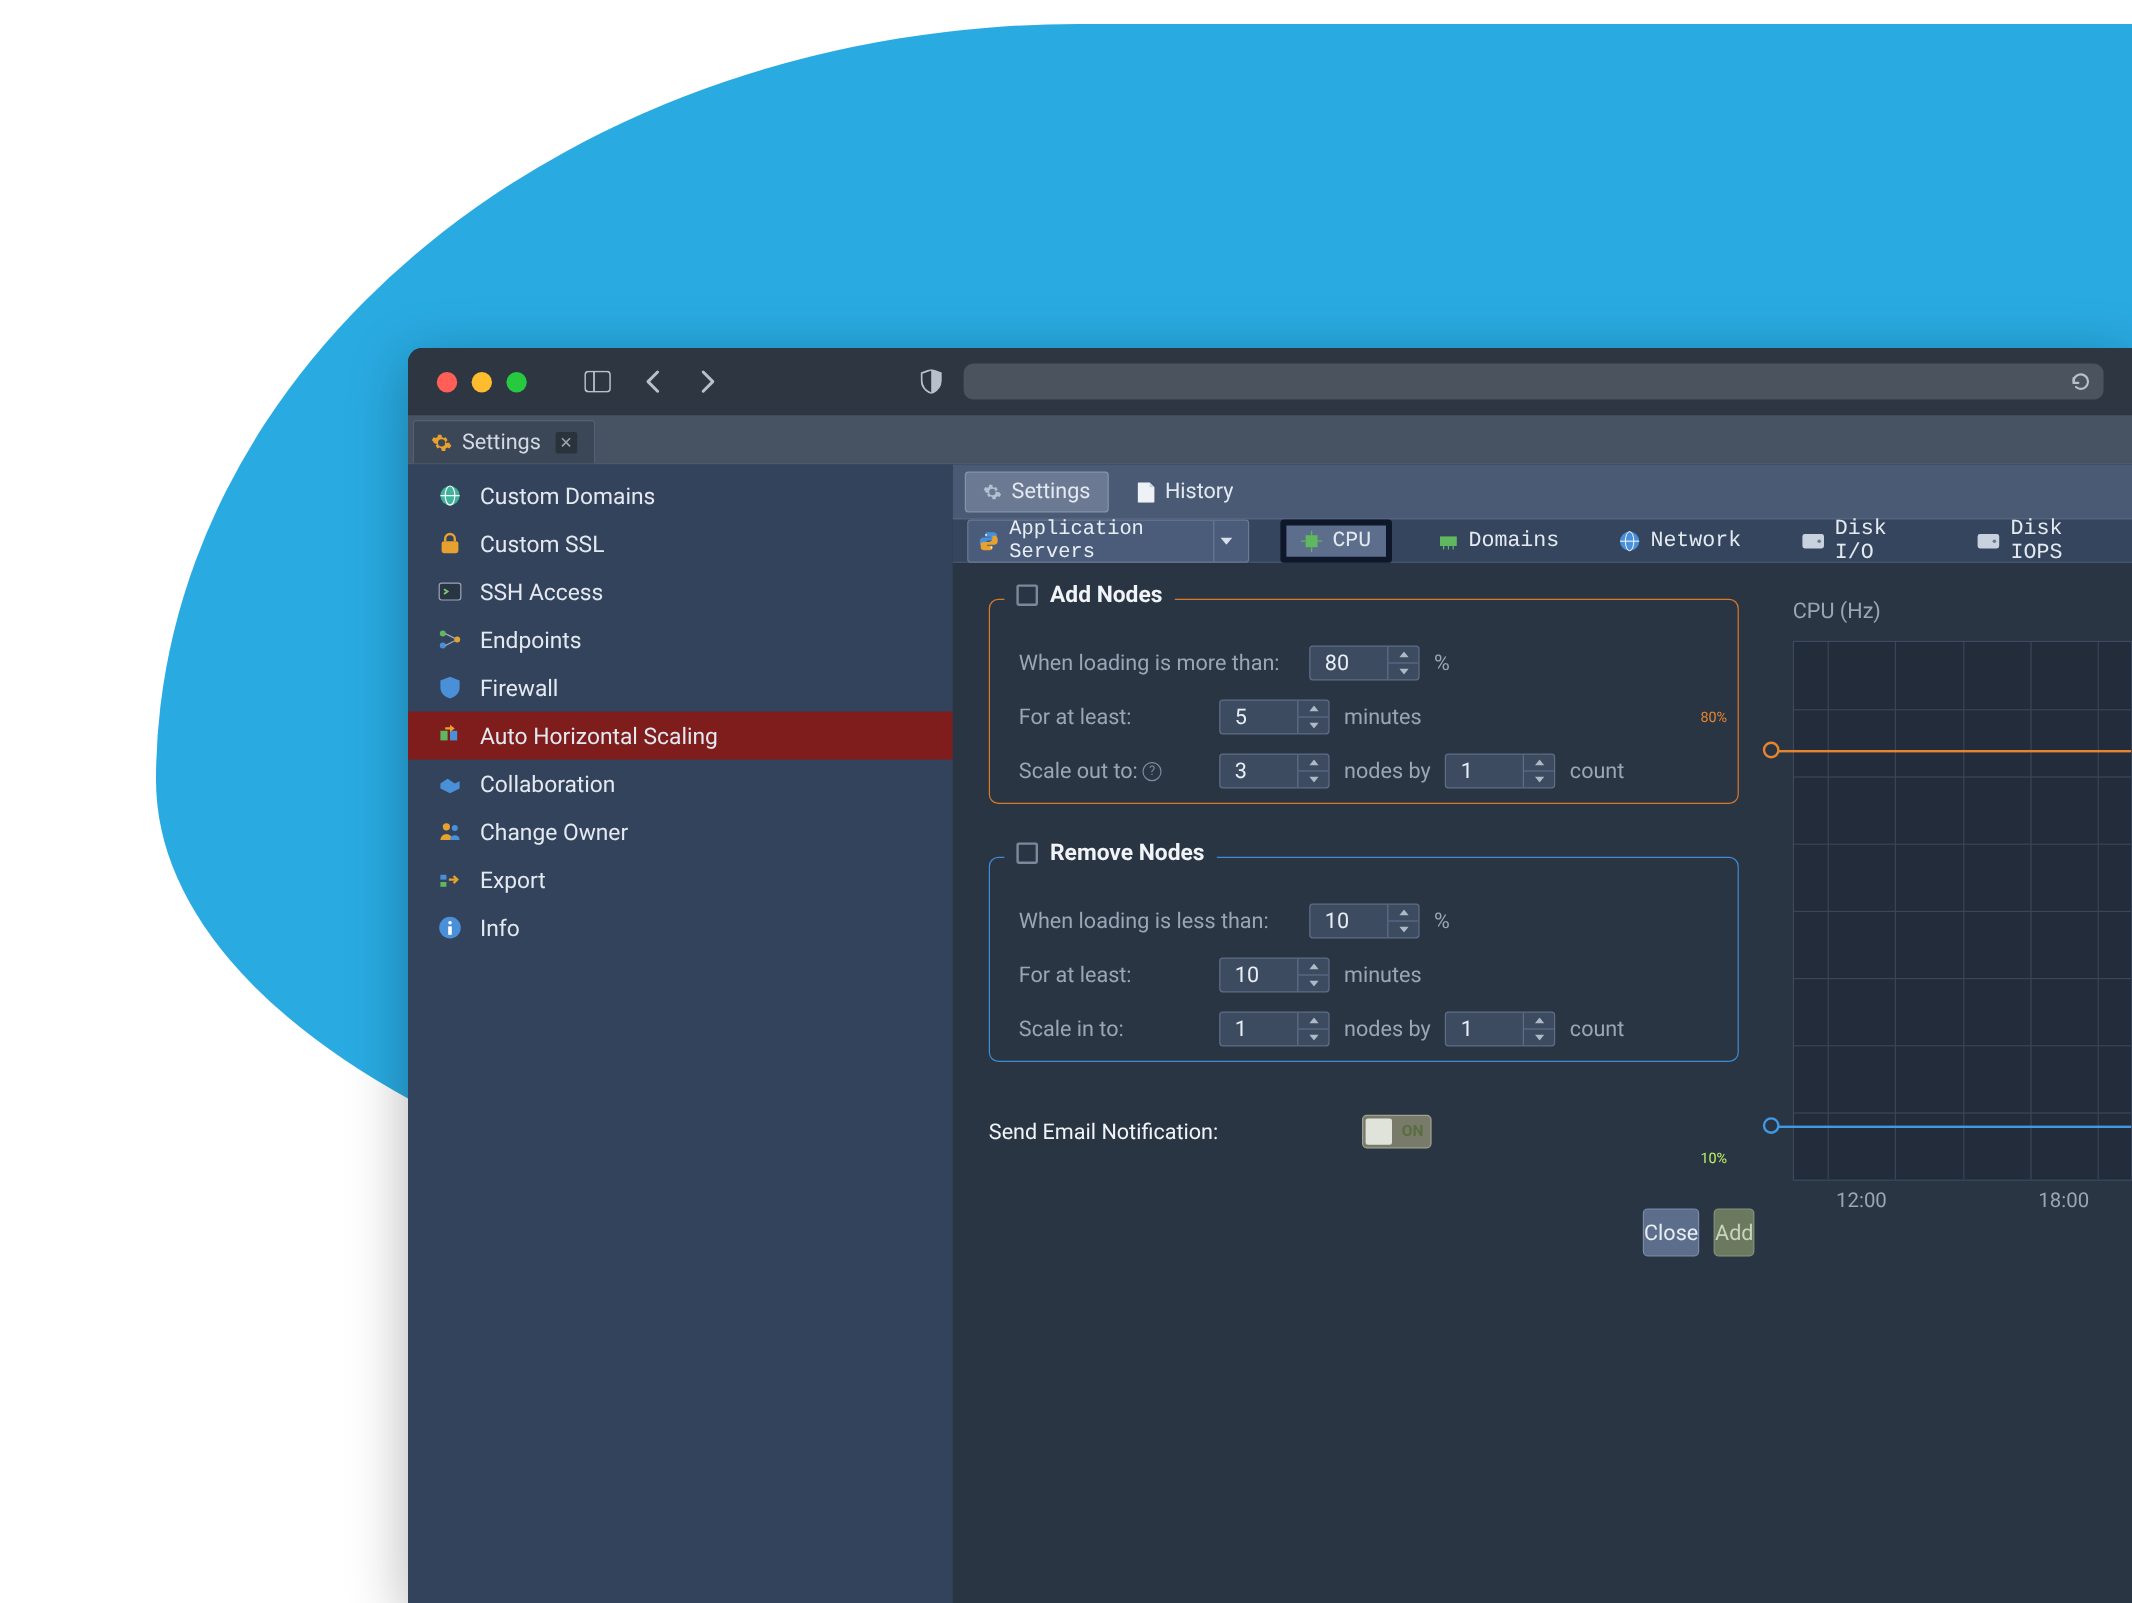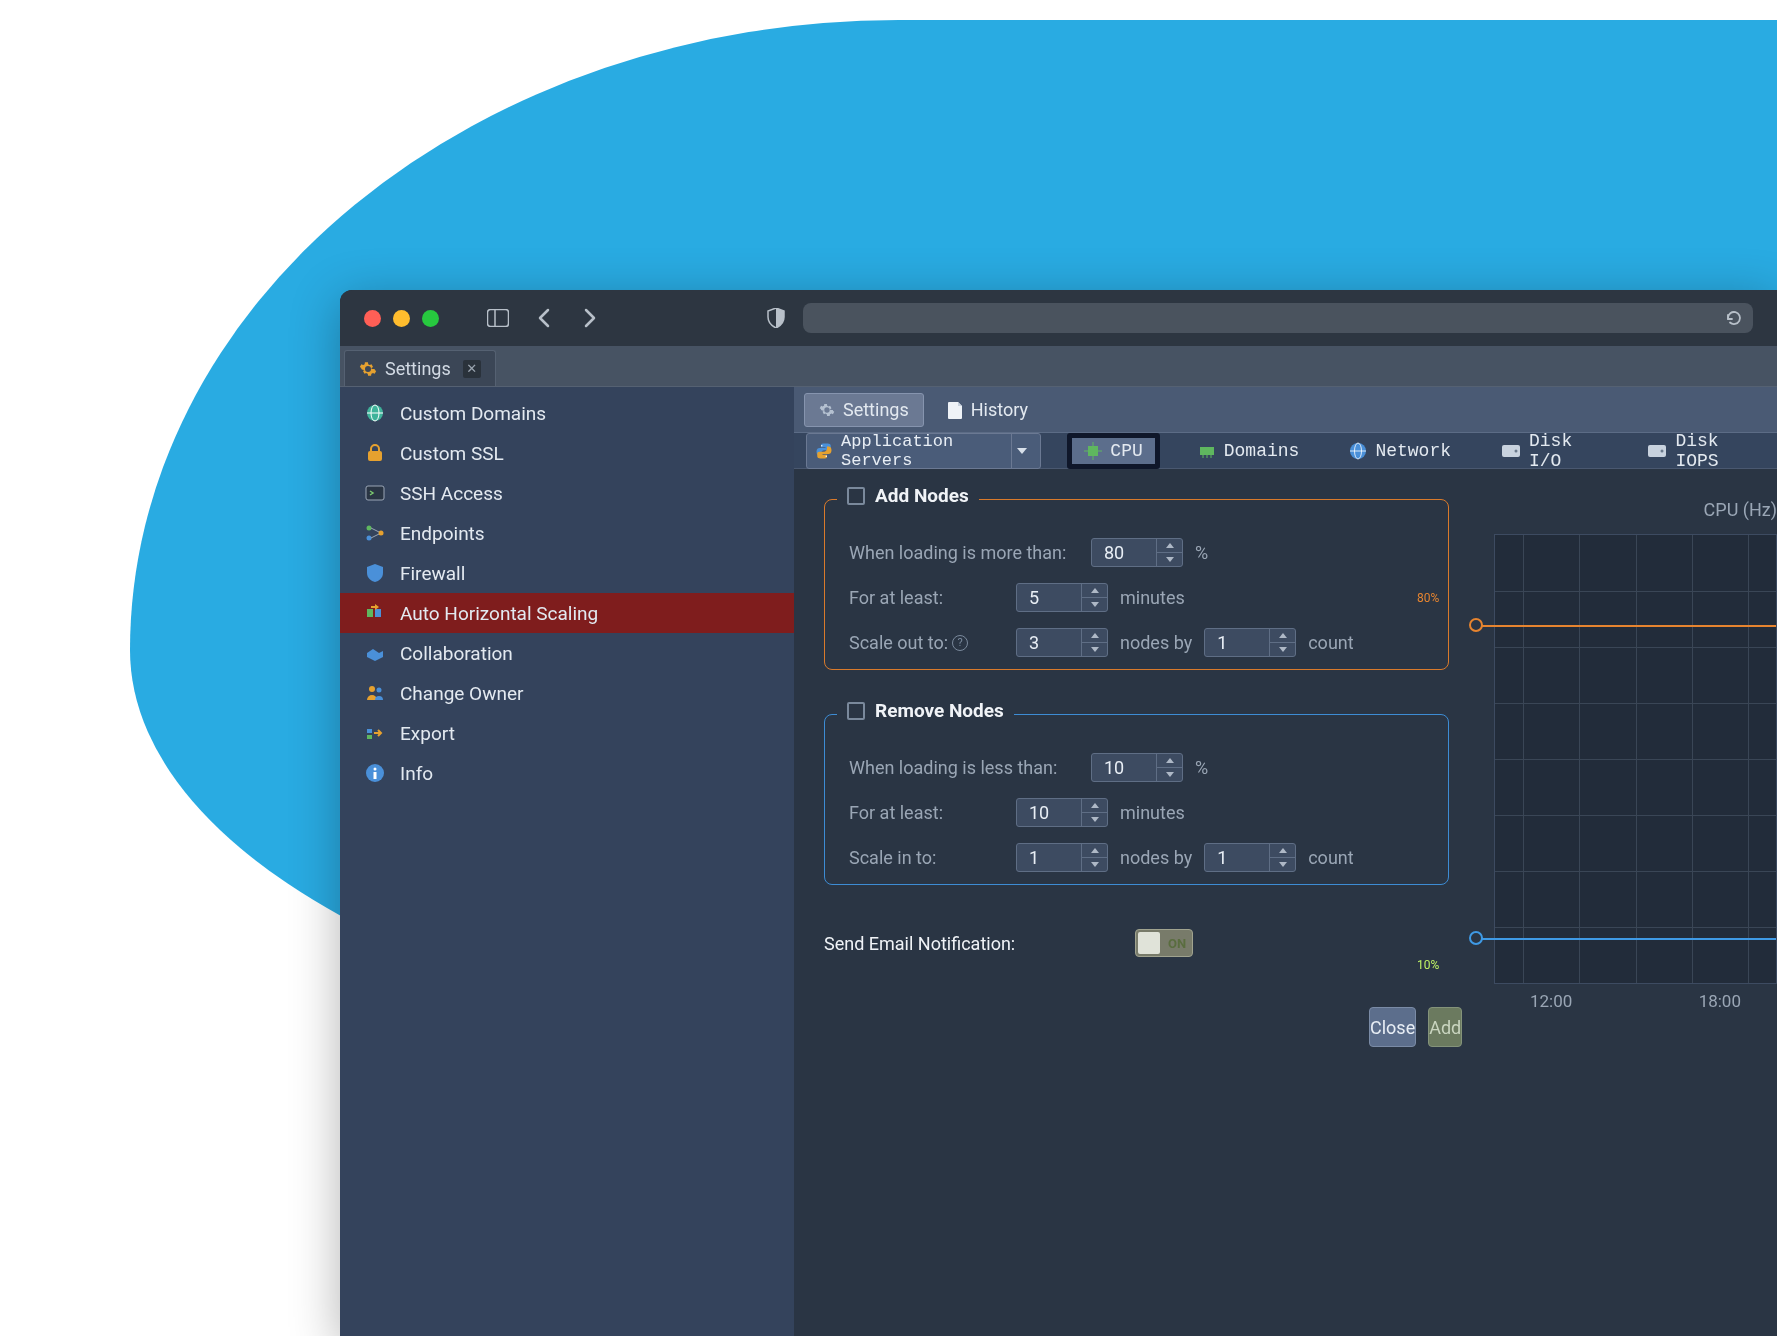--- a/index.html
+++ b/index.html
@@ -298,21 +298,21 @@
     }
     .btn-close { background:#5c6e8c; color:#e8eef5; border:1px solid #7a8ba6; }
     .btn-add { background:#6b7a5f; color:#c9d4bf; border:1px solid #84937a; }
 
     .chart-area {
       position:absolute;
       left: 700px;
       top: 30px;
       right:0;
     }
-    .chart-title { text-align:right; color:#9aa6b5; font-size:18px; margin-bottom:14px; }
+    .chart-title { text-align:left; color:#9aa6b5; font-size:18px; margin-bottom:14px; }
     .chart-box {
       height: 450px;
       background:#222c3a;
       border:1px solid #3d4b61;
       position:relative;
     }
     .grid-v { position:absolute; top:0; bottom:0; width:1px; background:#3a4656; }
     .grid-h { position:absolute; left:0; right:0; height:1px; background:#3a4656; }
     .xlabel { position:absolute; bottom:-28px; font-size:17px; color:#9aa6b5; transform:translateX(-50%); }
     .threshold-line { position:absolute; left:-22px; right:0; height:2px; }

